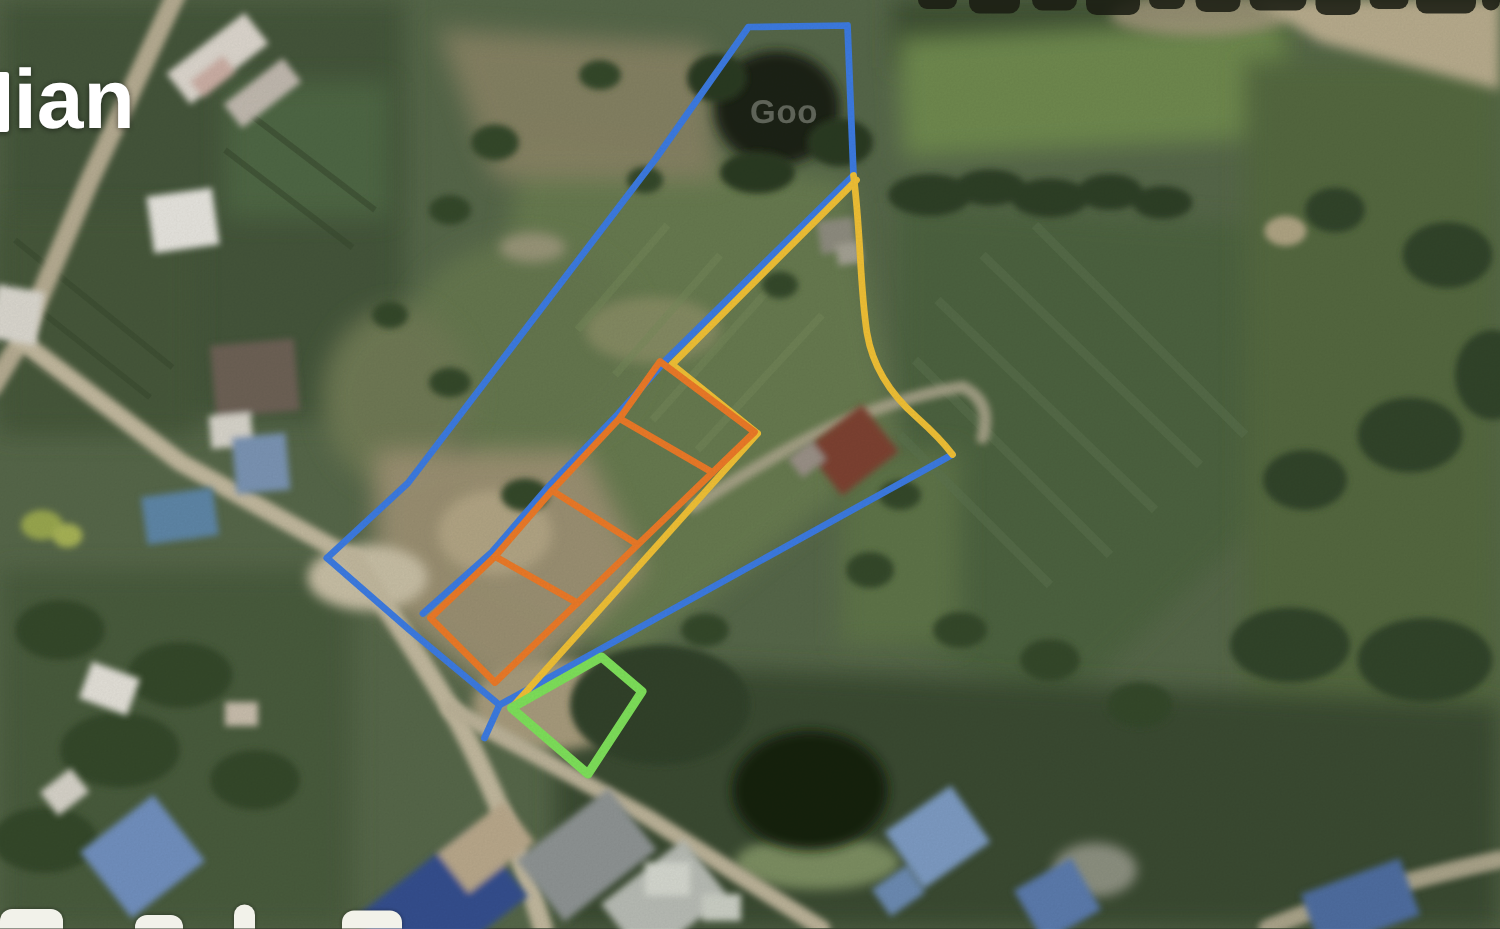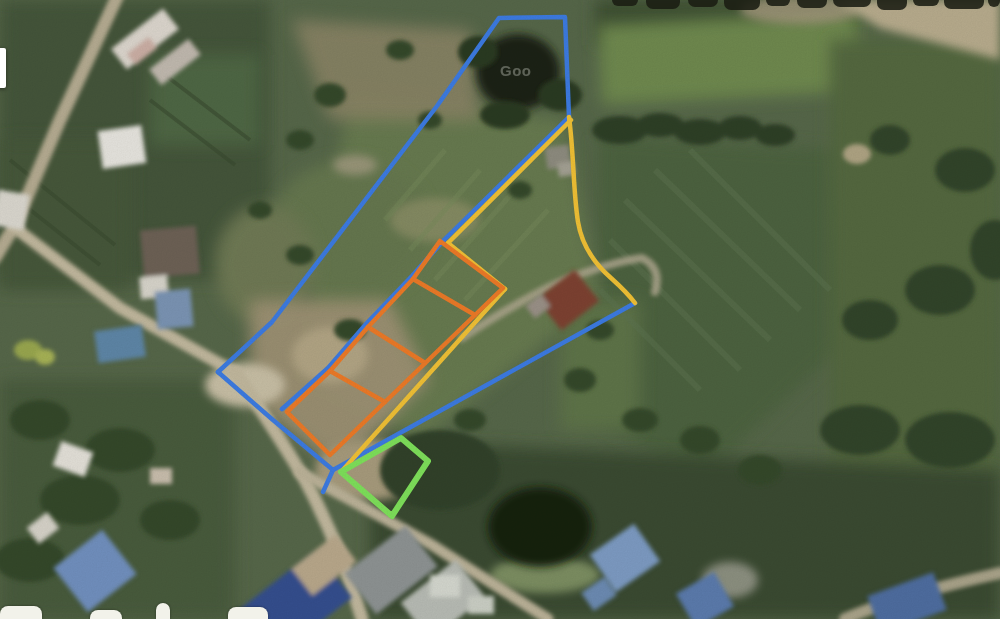--- a/index.html
+++ b/index.html
@@ -12,21 +12,21 @@
     position:absolute;left:9px;top:38px;
     font-size:56px;font-weight:600;color:#ffffff;letter-spacing:0;
     text-shadow:0 1px 4px rgba(0,0,0,.55);line-height:1;z-index:6;
   }
   .place-label-cut{
     position:absolute;left:-3px;top:48px;width:9px;height:40px;
     background:#ffffff;border-radius:2px;box-shadow:0 1px 4px rgba(0,0,0,.5);z-index:6;
   }
   .watermark{
     position:absolute;left:500px;top:62px;
-    font-size:15px;font-weight:600;color:rgba(235,238,230,.32);
+    font-size:22px;font-weight:600;color:rgba(235,238,230,.32);
     letter-spacing:.5px;z-index:6;
   }
   .frag-top{position:absolute;top:0;background:rgba(26,29,18,.88);
     border-radius:0 0 7px 7px;z-index:6;}
   .frag-bottom{position:absolute;background:#f2f2ea;
     border-radius:8px 8px 0 0;box-shadow:0 0 3px rgba(0,0,0,.4);z-index:6;}
 </style>
 </head>
 <body>
 
@@ -199,20 +199,21 @@
         <polyline points="413,279 475,315" fill="none" stroke="#ee7b28" stroke-width="4.5" stroke-linecap="round" stroke-linejoin="round"></polyline>
         <polyline points="368,327 425,363" fill="none" stroke="#ee7b28" stroke-width="4.5" stroke-linecap="round" stroke-linejoin="round"></polyline>
         <polyline points="330,371 385,402" fill="none" stroke="#ee7b28" stroke-width="4.5" stroke-linecap="round" stroke-linejoin="round"></polyline>
         <polygon points="401,438 428,461 392,516 341,472" fill="none" stroke="#7fe25b" stroke-width="6" stroke-linecap="round" stroke-linejoin="round"></polygon>
       </g>
 
     <rect x="0" y="0" width="1000" height="619" filter="url(#grain)" opacity=".06"></rect>
   </svg>
 
   <div class="place-label-cut"></div>
+  <div class="place-label">ian</div>
 
   <div class="watermark">Goo</div>
 
   <div>
     <div class="frag-top" style="left:612px;width:26px;height:6px;"></div>
     <div class="frag-top" style="left:646px;width:34px;height:9px;"></div>
     <div class="frag-top" style="left:688px;width:30px;height:7px;"></div>
     <div class="frag-top" style="left:724px;width:36px;height:10px;"></div>
     <div class="frag-top" style="left:766px;width:24px;height:6px;"></div>
     <div class="frag-top" style="left:797px;width:30px;height:8px;"></div>

